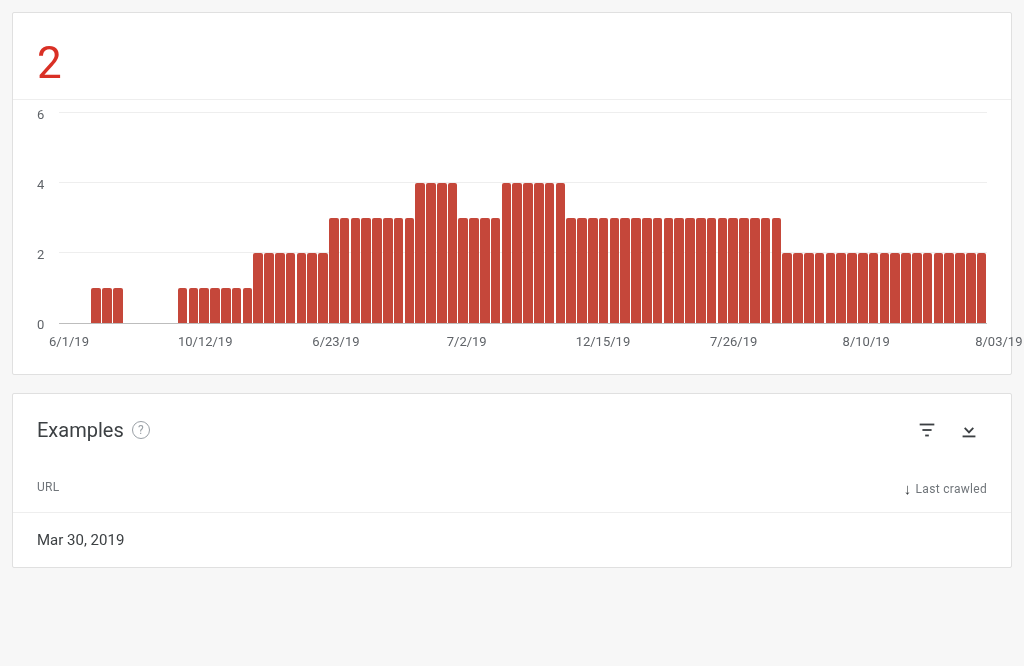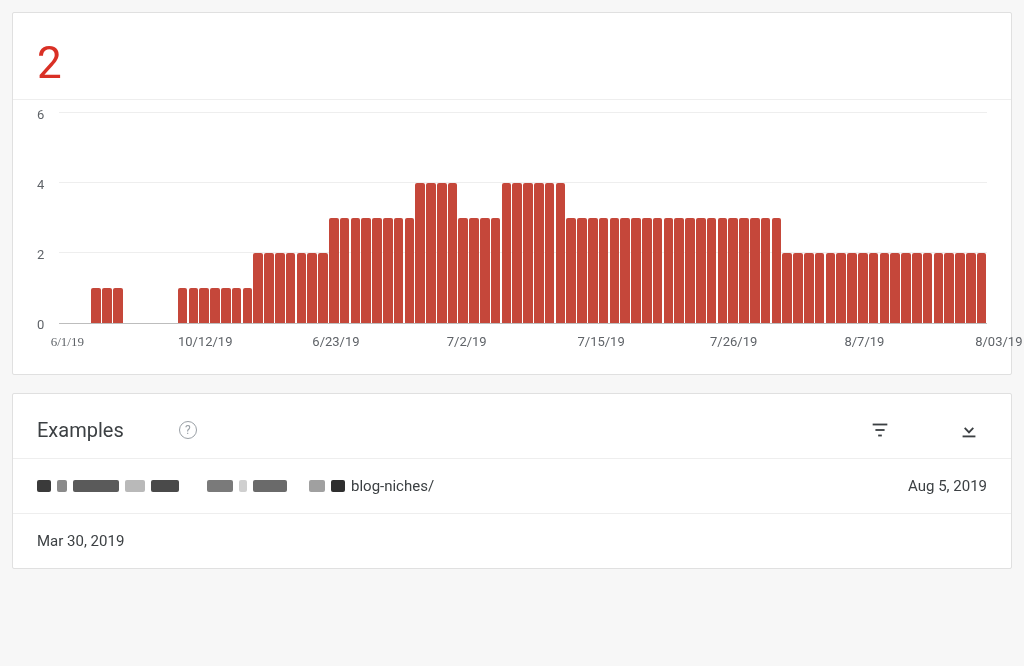--- a/index.html
+++ b/index.html
@@ -92,21 +92,20 @@
     color: #5f6368;
     transform: translateX(-25%);
     white-space: nowrap;
   }
 
   
   .examples-head {
     display: flex;
     align-items: center;
     padding: 18px 24px 10px 24px;
-    gap: 47px;
   }
   .examples-title {
     font-size: 20px;
     color: #3c4043;
     font-weight: 400;
     margin-right: 8px;
   }
   .help-icon {
     width: 18px; height: 18px;
     border: 1.5px solid #9aa0a6;
@@ -258,27 +257,27 @@
             <div class="bar" style="height: 70px;"></div>
             <div class="bar" style="height: 70px;"></div>
             <div class="bar" style="height: 70px;"></div>
             <div class="bar" style="height: 70px;"></div>
             <div class="bar" style="height: 70px;"></div>
             <div class="bar" style="height: 70px;"></div>
           </div>
       </div>
     </div>
     <div class="x-axis" id="x-axis">
-        <div class="xt" style="left: 0%; font-family: Liberation Serif, serif;">6/1/19</div>
+        <div class="xt" style="left: 0%;">6/1/19</div>
         <div class="xt" style="left: 14.2857%;">10/12/19</div>
         <div class="xt" style="left: 28.5714%; text-align: center;">6/23/19</div>
         <div class="xt" style="left: 42.8571%;">7/2/19</div>
-        <div class="xt" style="left: 57.1429%;">7/15/19</div>
+        <div class="xt" style="left: 57.1429%;">12/15/19</div>
         <div class="xt" style="left: 71.4286%;">7/26/19</div>
-        <div class="xt" style="left: 85.7143%;">8/7/19</div>
+        <div class="xt" style="left: 85.7143%;">8/10/19</div>
         <div class="xt" style="left: 100%;">8/03/19</div>
       </div>
   </div>
 </div>
 
 <div class="card">
   <div class="examples-head">
     <span class="examples-title">Examples</span>
     <span class="help-icon">?</span>
     <span class="spacer"></span>
@@ -290,36 +289,25 @@
       </svg>
     </span>
     <span class="icon-btn">
       <svg width="22" height="22" viewBox="0 0 24 24" fill="#3c4043">
         <path d="M12 3v10l4-4 1.4 1.4L12 16 6.6 10.4 8 9l4 4V3h0z"></path>
         <rect x="5" y="18" width="14" height="2"></rect>
       </svg>
     </span>
   </div>
 
-
-  <div class="row">
-    <div class="url-cell">
-      <span class="redact" style="width:14px;background:#3a3a3a;"></span>
-      <span class="redact" style="width:10px;background:#8a8a8a;"></span>
-      <span class="redact" style="width:46px;background:#5a5a5a;"></span>
-      <span class="redact" style="width:20px;background:#b9b9b9;"></span>
-      <span class="redact" style="width:28px;background:#4a4a4a;"></span>
-      <span style="width:16px;"></span>
-      <span class="redact" style="width:26px;background:#7a7a7a;"></span>
-      <span class="redact" style="width:8px;background:#cfcfcf;"></span>
-      <span class="redact" style="width:34px;background:#6a6a6a;"></span>
-      <span style="width:10px;"></span>
-      <span class="redact" style="width:16px;background:#a0a0a0;"></span>
-      <span class="redact" style="width:14px;background:#2e2e2e;"></span>
-      <span>blog-niches/</span>
+  <div class="col-head">
+    <div class="col-url">URL</div>
+    <div class="col-crawl">
+      <span style="font-size:15px;color:#3c4043;">↓</span>
+      <span>Last crawled</span>
     </div>
-    <div class="date-cell">Aug 5, 2019</div>
-  </div>
+  </div>
+
 
   <div class="row">
     <div class="date-cell">Mar 30, 2019</div>
   </div>
 </div>
 
 </body></html>

